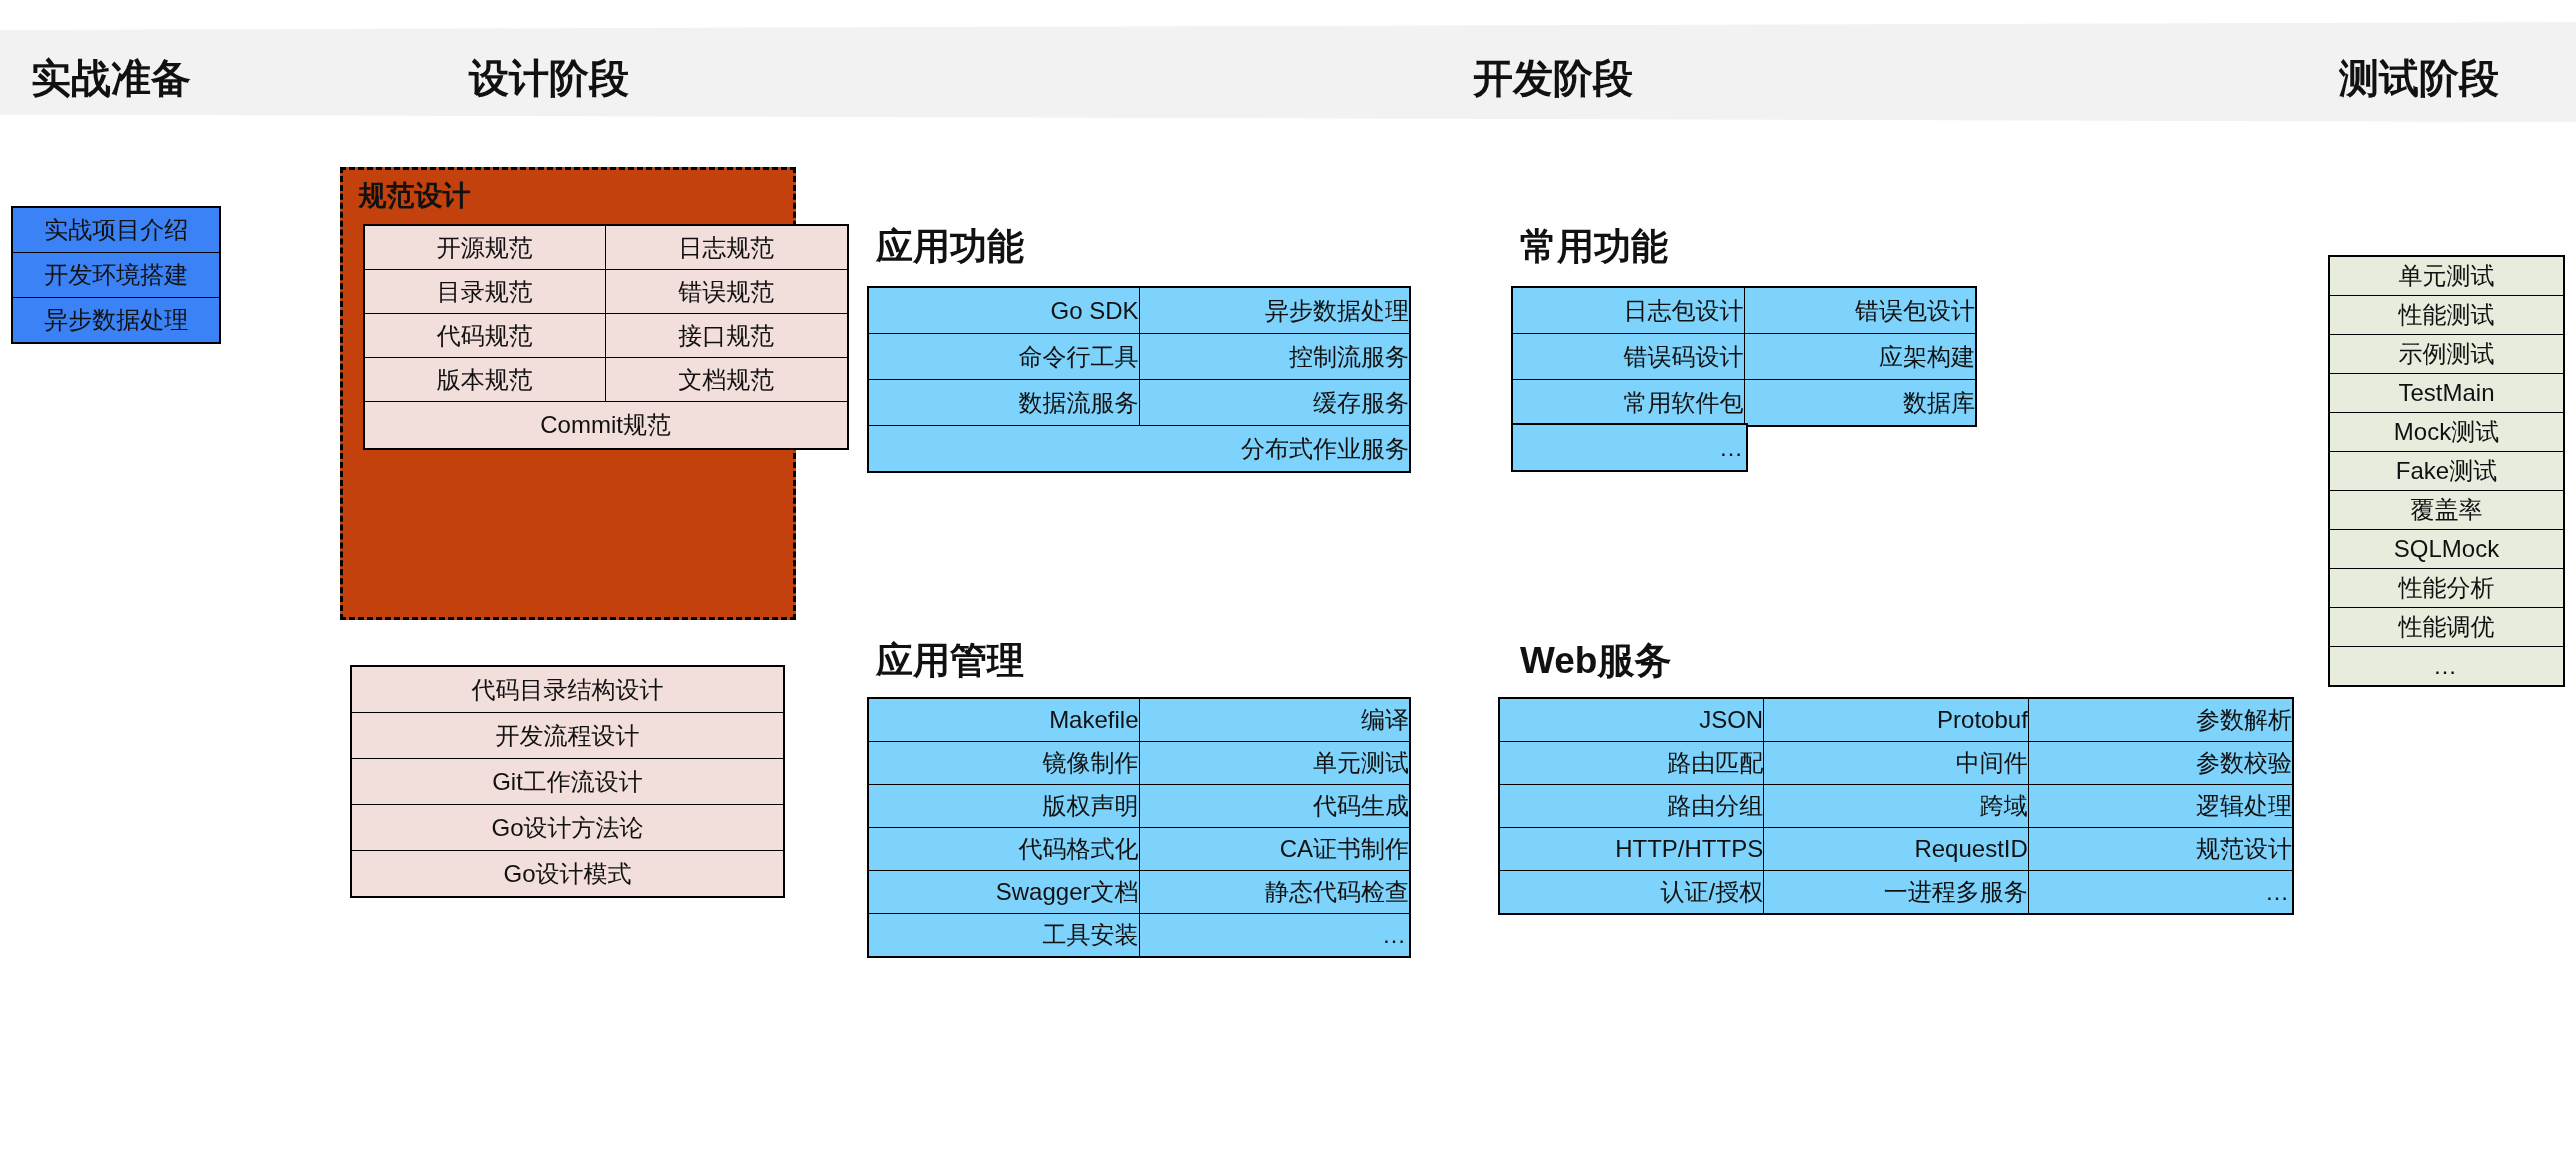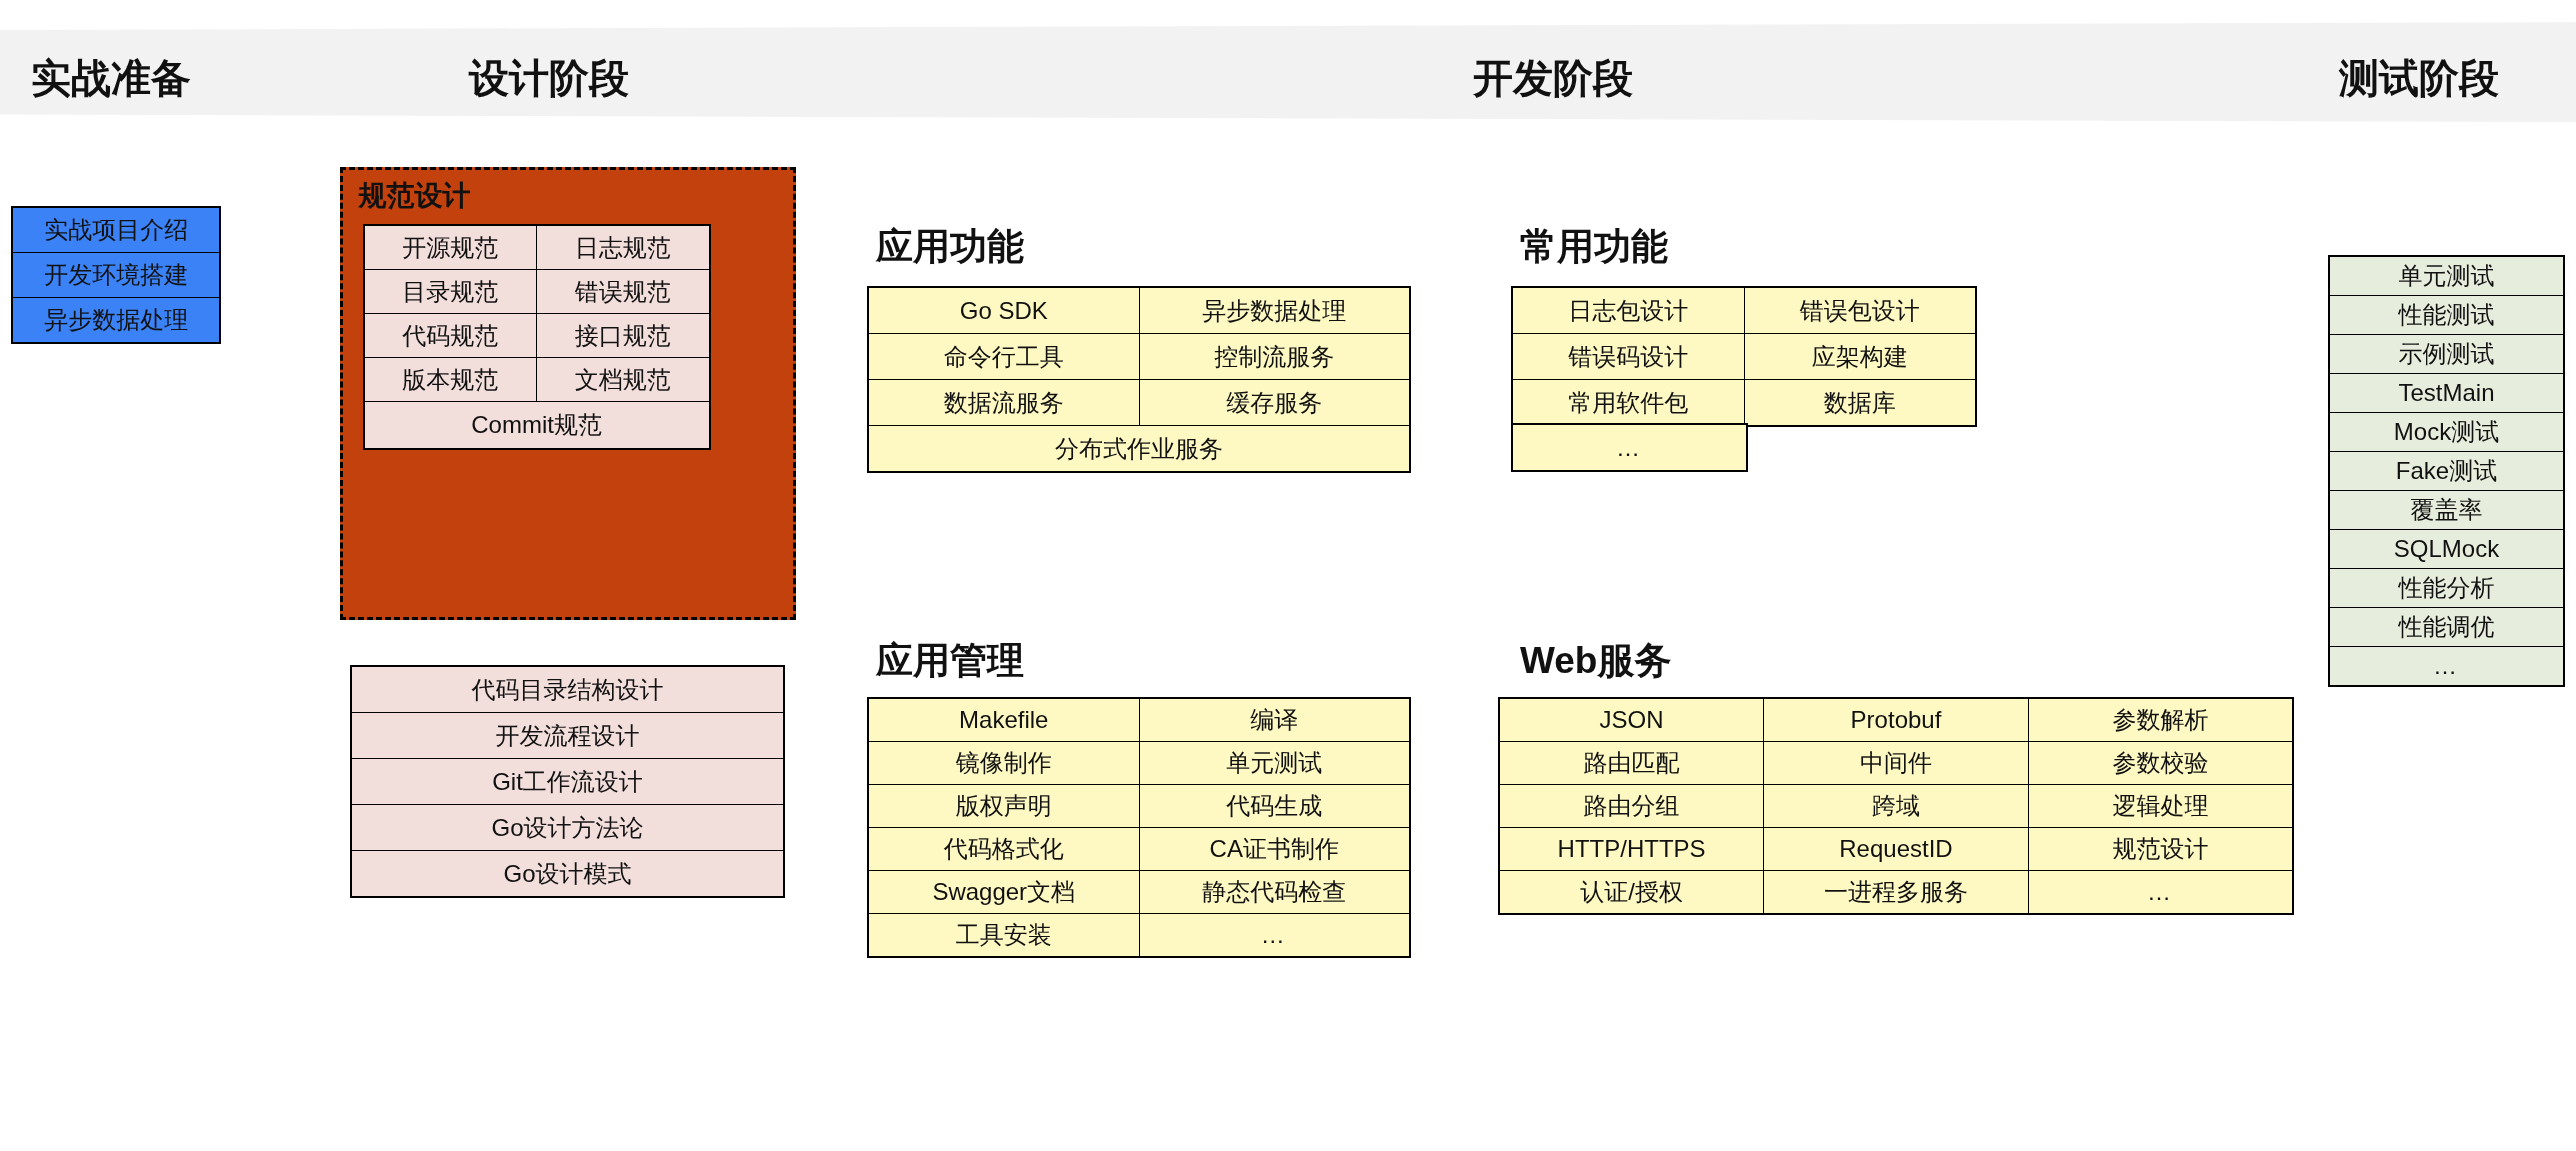--- a/index.html
+++ b/index.html
@@ -12,21 +12,21 @@
   #banner .lbl{position:absolute;top:30px;font-size:40px;font-weight:bold;color:#111;white-space:nowrap;}
 
   
   .blk{position:absolute;box-sizing:border-box;}
   .tbl{border:2.6px solid #000;border-collapse:collapse;width:100%;table-layout:fixed;}
   .tbl td{border:1.5px solid #000;text-align:center;vertical-align:middle;
           font-size:24px;color:#111;padding:0;white-space:nowrap;line-height:1;}
 
   .gray  td{background:#3b82f6;}
   .pink  td{background:#f2dedb;}
-  .peach td{background:#fef9c3;}
+  .peach td{background:#7dd3fc;text-align:right;}
   .green td{background:#e6eddc;}
 
   
   .dashbox{position:absolute;box-sizing:border-box;border:3.1px dashed #000;background:#c2410c;}
   .dashbox .cap{position:absolute;left:15.5px;top:7.2px;font-size:28px;font-weight:bold;color:#111;}
 
   .caption{position:absolute;font-size:37px;font-weight:bold;color:#111;white-space:nowrap;}
   .dots{letter-spacing:.12em;}
 </style>
 </head>
@@ -52,21 +52,21 @@
         </tr>
     <tr>
           <td style="height:44px">异步数据处理</td>
         </tr>
   </tbody>
     </table>
 </div>
 
 <div class="dashbox" style="left:340px;top:167px;width:456px;height:453px;">
   <div class="cap">规范设计</div>
-  <div class="blk" style="left:19.6px;top:54px;width:348px;">
+  <div class="blk" style="left:19.6px;top:54px;width:486px;">
     <table class="tbl pink">
       <tbody>
           <tr>
         <td style="height:43px">开源规范</td>
         <td>日志规范</td>
       </tr>
       <tr>
         <td style="height:43px">目录规范</td>
         <td>错误规范</td>
       </tr>

